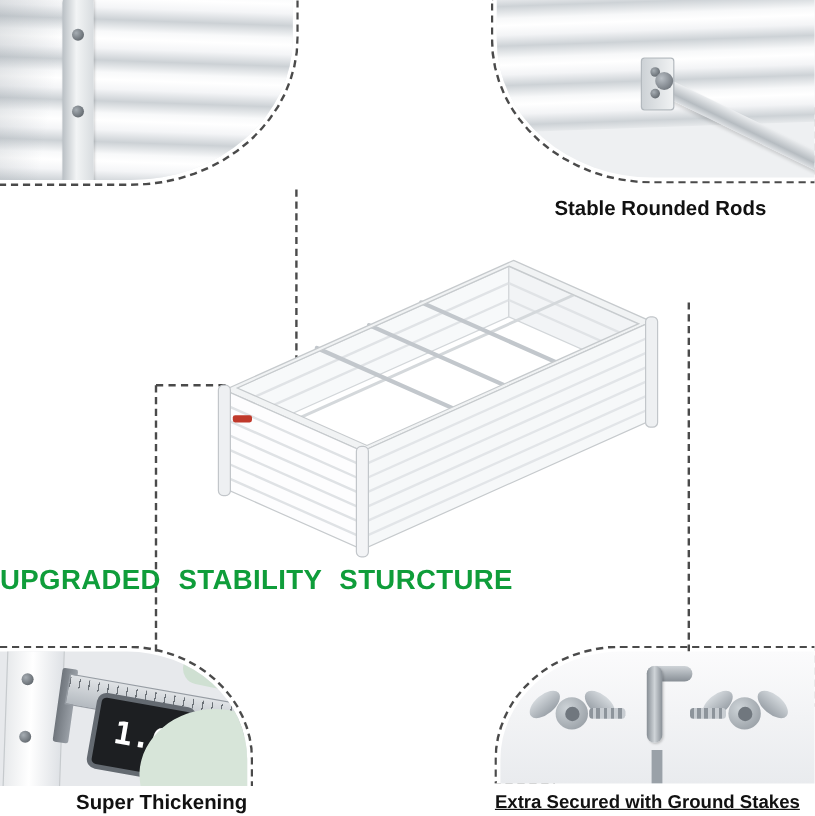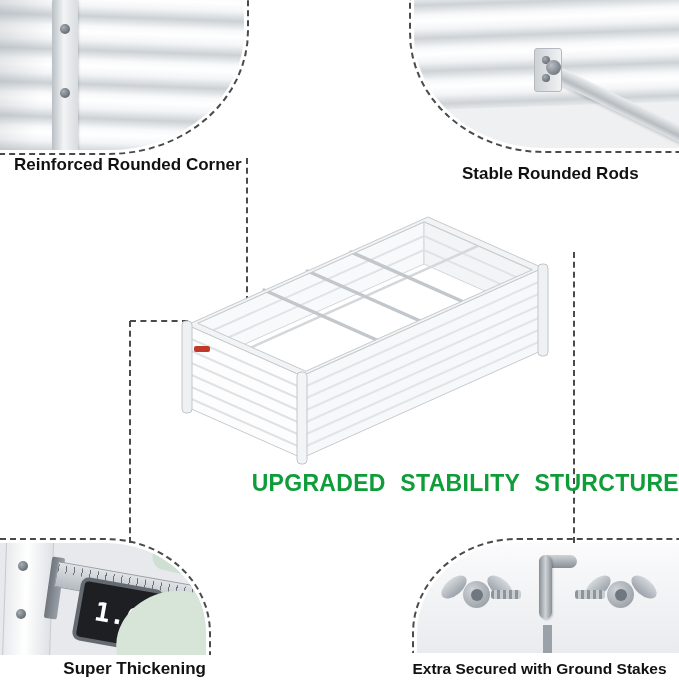--- a/index.html
+++ b/index.html
@@ -93,22 +93,22 @@
   #conn-right{left:573px;top:252px;height:291px;border-left:2px dashed #4a4a4a;}
   #conn-bl-v{left:129px;top:321px;height:222px;border-left:2px dashed #4a4a4a;}
   #conn-bl-h{left:130px;top:320px;width:58px;border-top:2px dashed #4a4a4a;}
   
   .bed{position:absolute;left:170px;top:205px;width:385px;height:265px;}
   
   .lbl{position:absolute;font-weight:bold;color:#111;white-space:nowrap;}
   #lbl-tl{left:14px;top:155px;font-size:17px;}
   #lbl-tr{left:462px;top:164px;font-size:17px;}
   #lbl-bl{left:0;top:659px;width:206px;text-align:right;font-size:17px;}
-  #lbl-br{left:400px;top:660px;width:279px;text-align:center;font-size:15.5px;}
-  .headline{position:absolute;left:0;right:0;top:470px;text-align:right;
+  #lbl-br{left:400px;top:660px;width:279px;text-align:center;font-size:15.5px;text-decoration:underline;}
+  .headline{position:absolute;left:0;right:0;top:470px;text-align:left;
     font-size:23px;font-weight:bold;color:#0f9d3a;letter-spacing:.3px;word-spacing:8px;}
 </style>
 </head>
 <body>
 
 <div class="canvas">
 
   <div class="conn" id="conn-left"></div>
   <div class="conn" id="conn-right"></div>
   <div class="conn" id="conn-bl-h"></div>
@@ -220,18 +220,17 @@
       </div>
       <div class="hexkey-arm"></div>
       <div class="hexkey-v"></div>
       <div class="stake"></div>
     </div>
     <div class="outline"></div>
   </div>
 
   <div class="headline">UPGRADED STABILITY STURCTURE</div>
 
-  <div class="lbl" id="lbl-tl">Reinforced Rounded Corner</div>
   <div class="lbl" id="lbl-tr">Stable Rounded Rods</div>
   <div class="lbl" id="lbl-bl">Super Thickening</div>
   <div class="lbl" id="lbl-br">Extra Secured with Ground Stakes</div>
 
 </div>
 
 </body></html>

